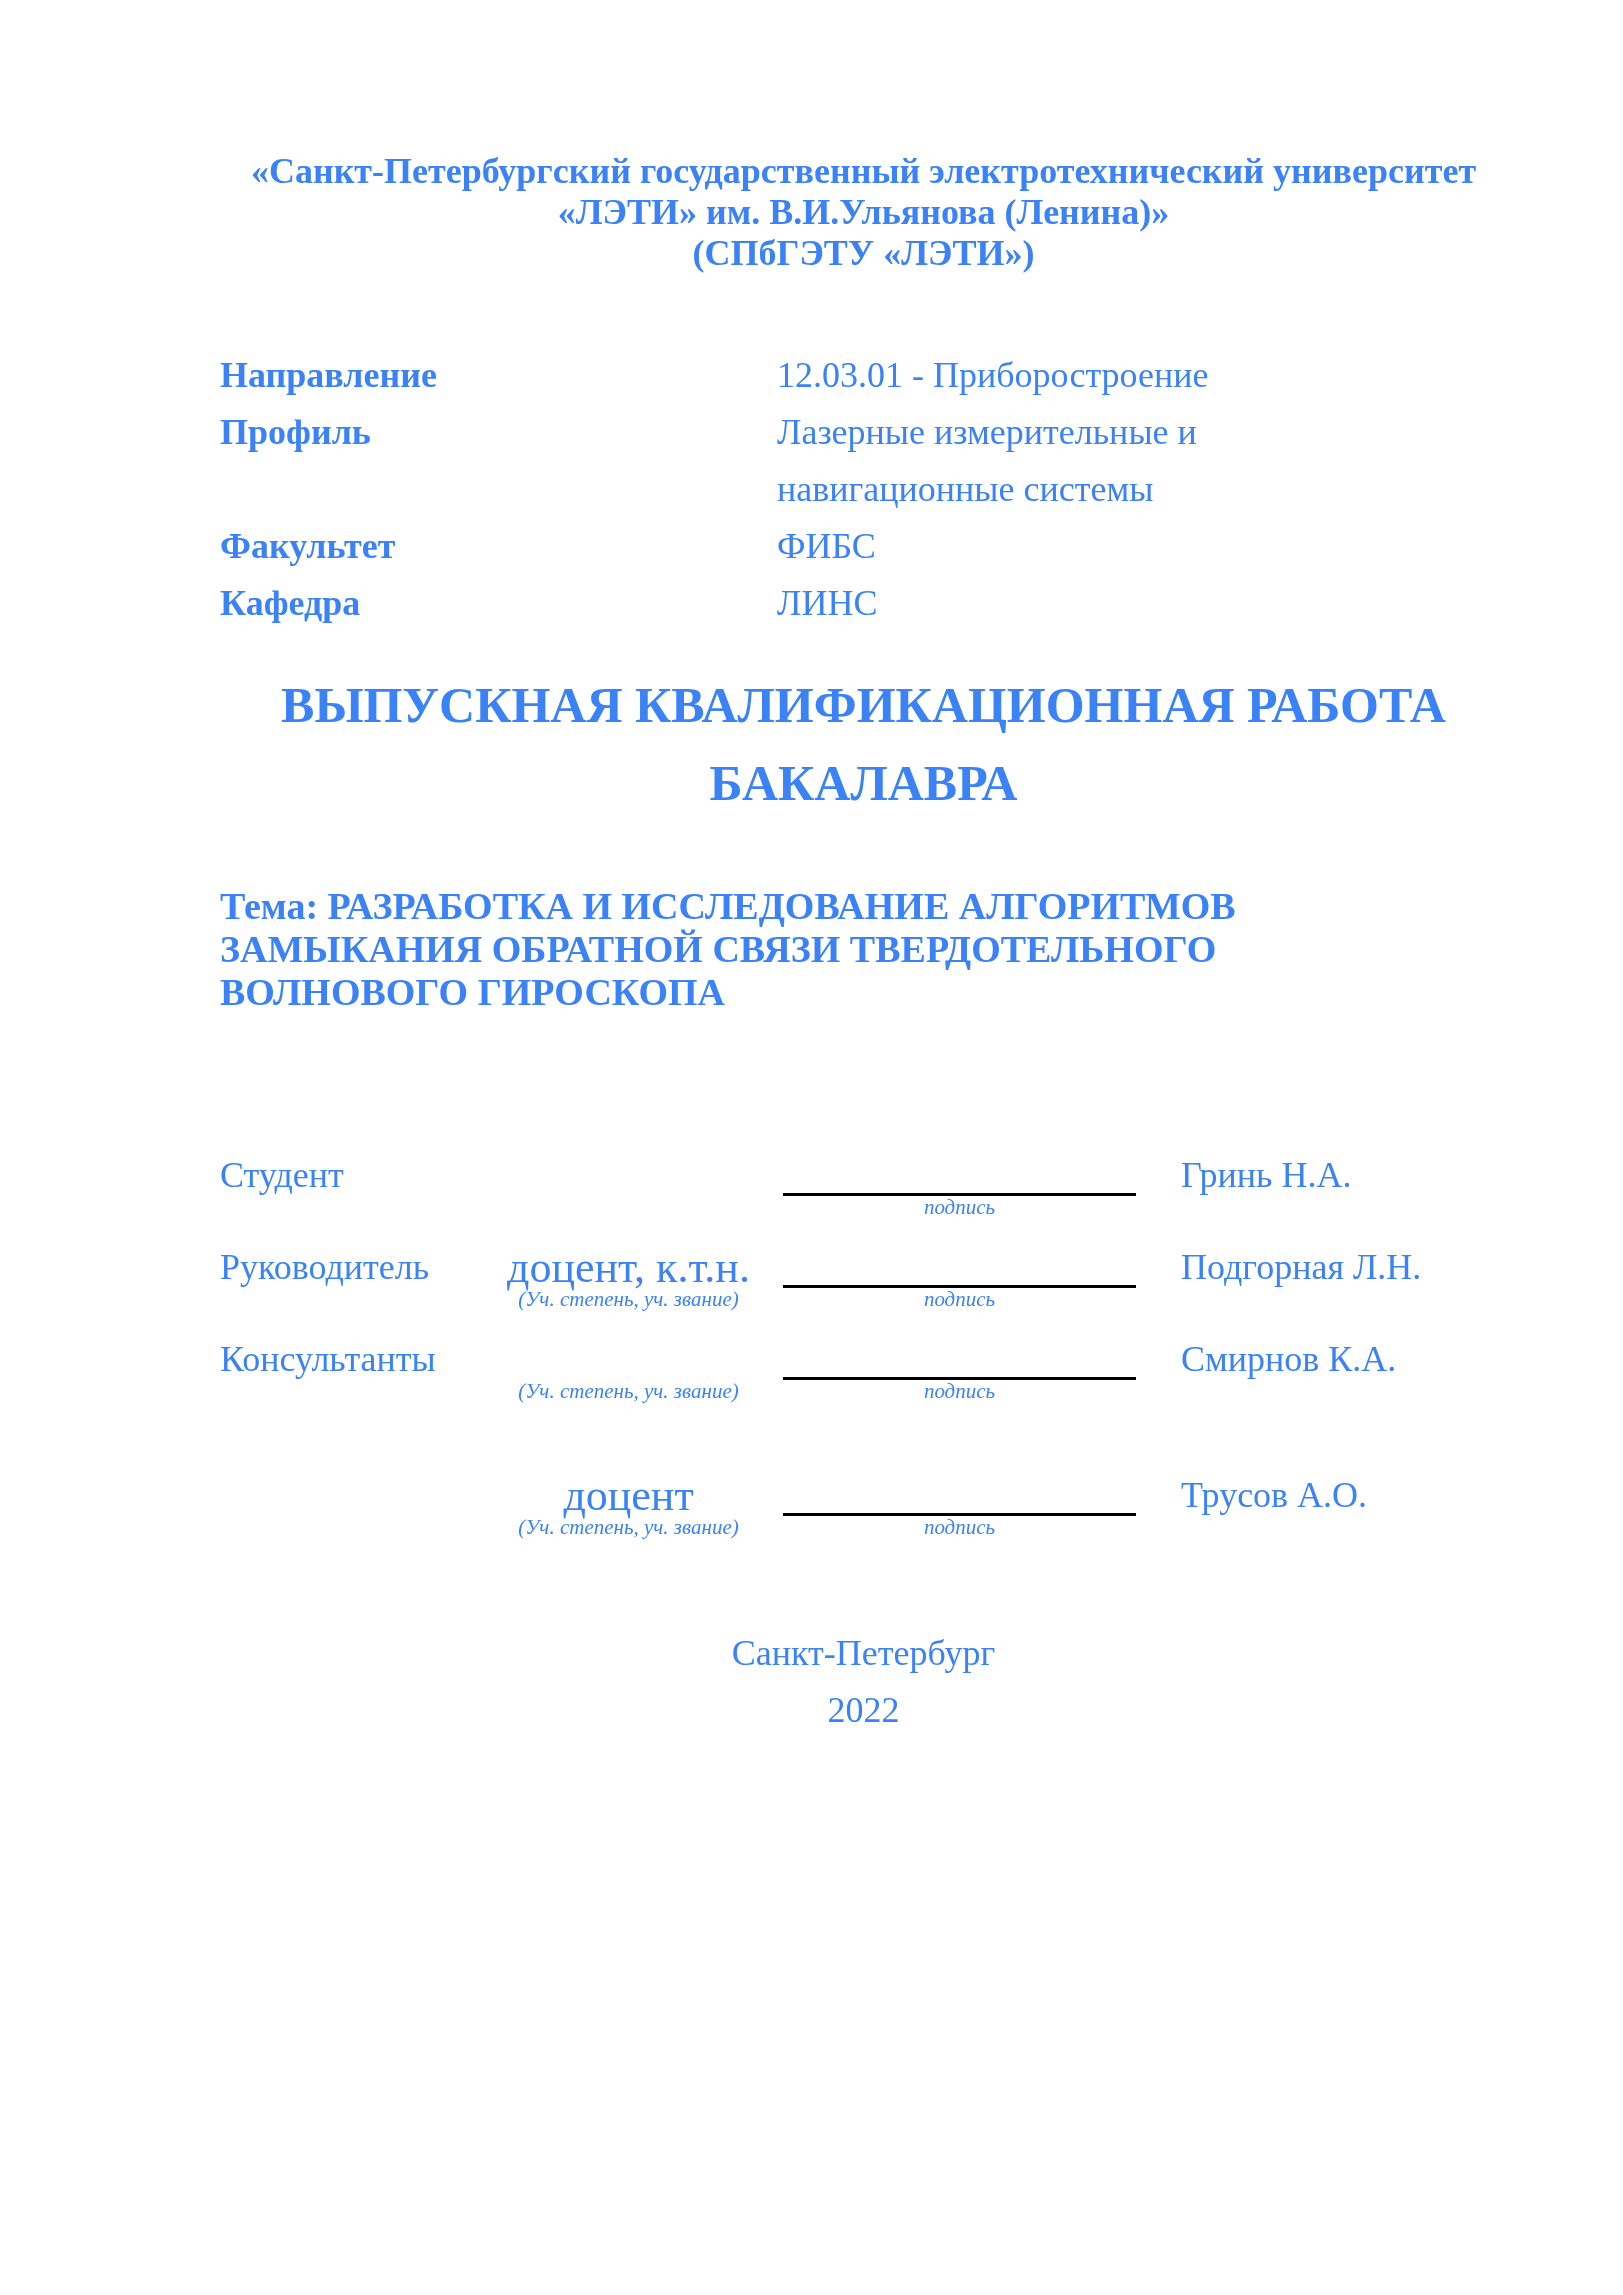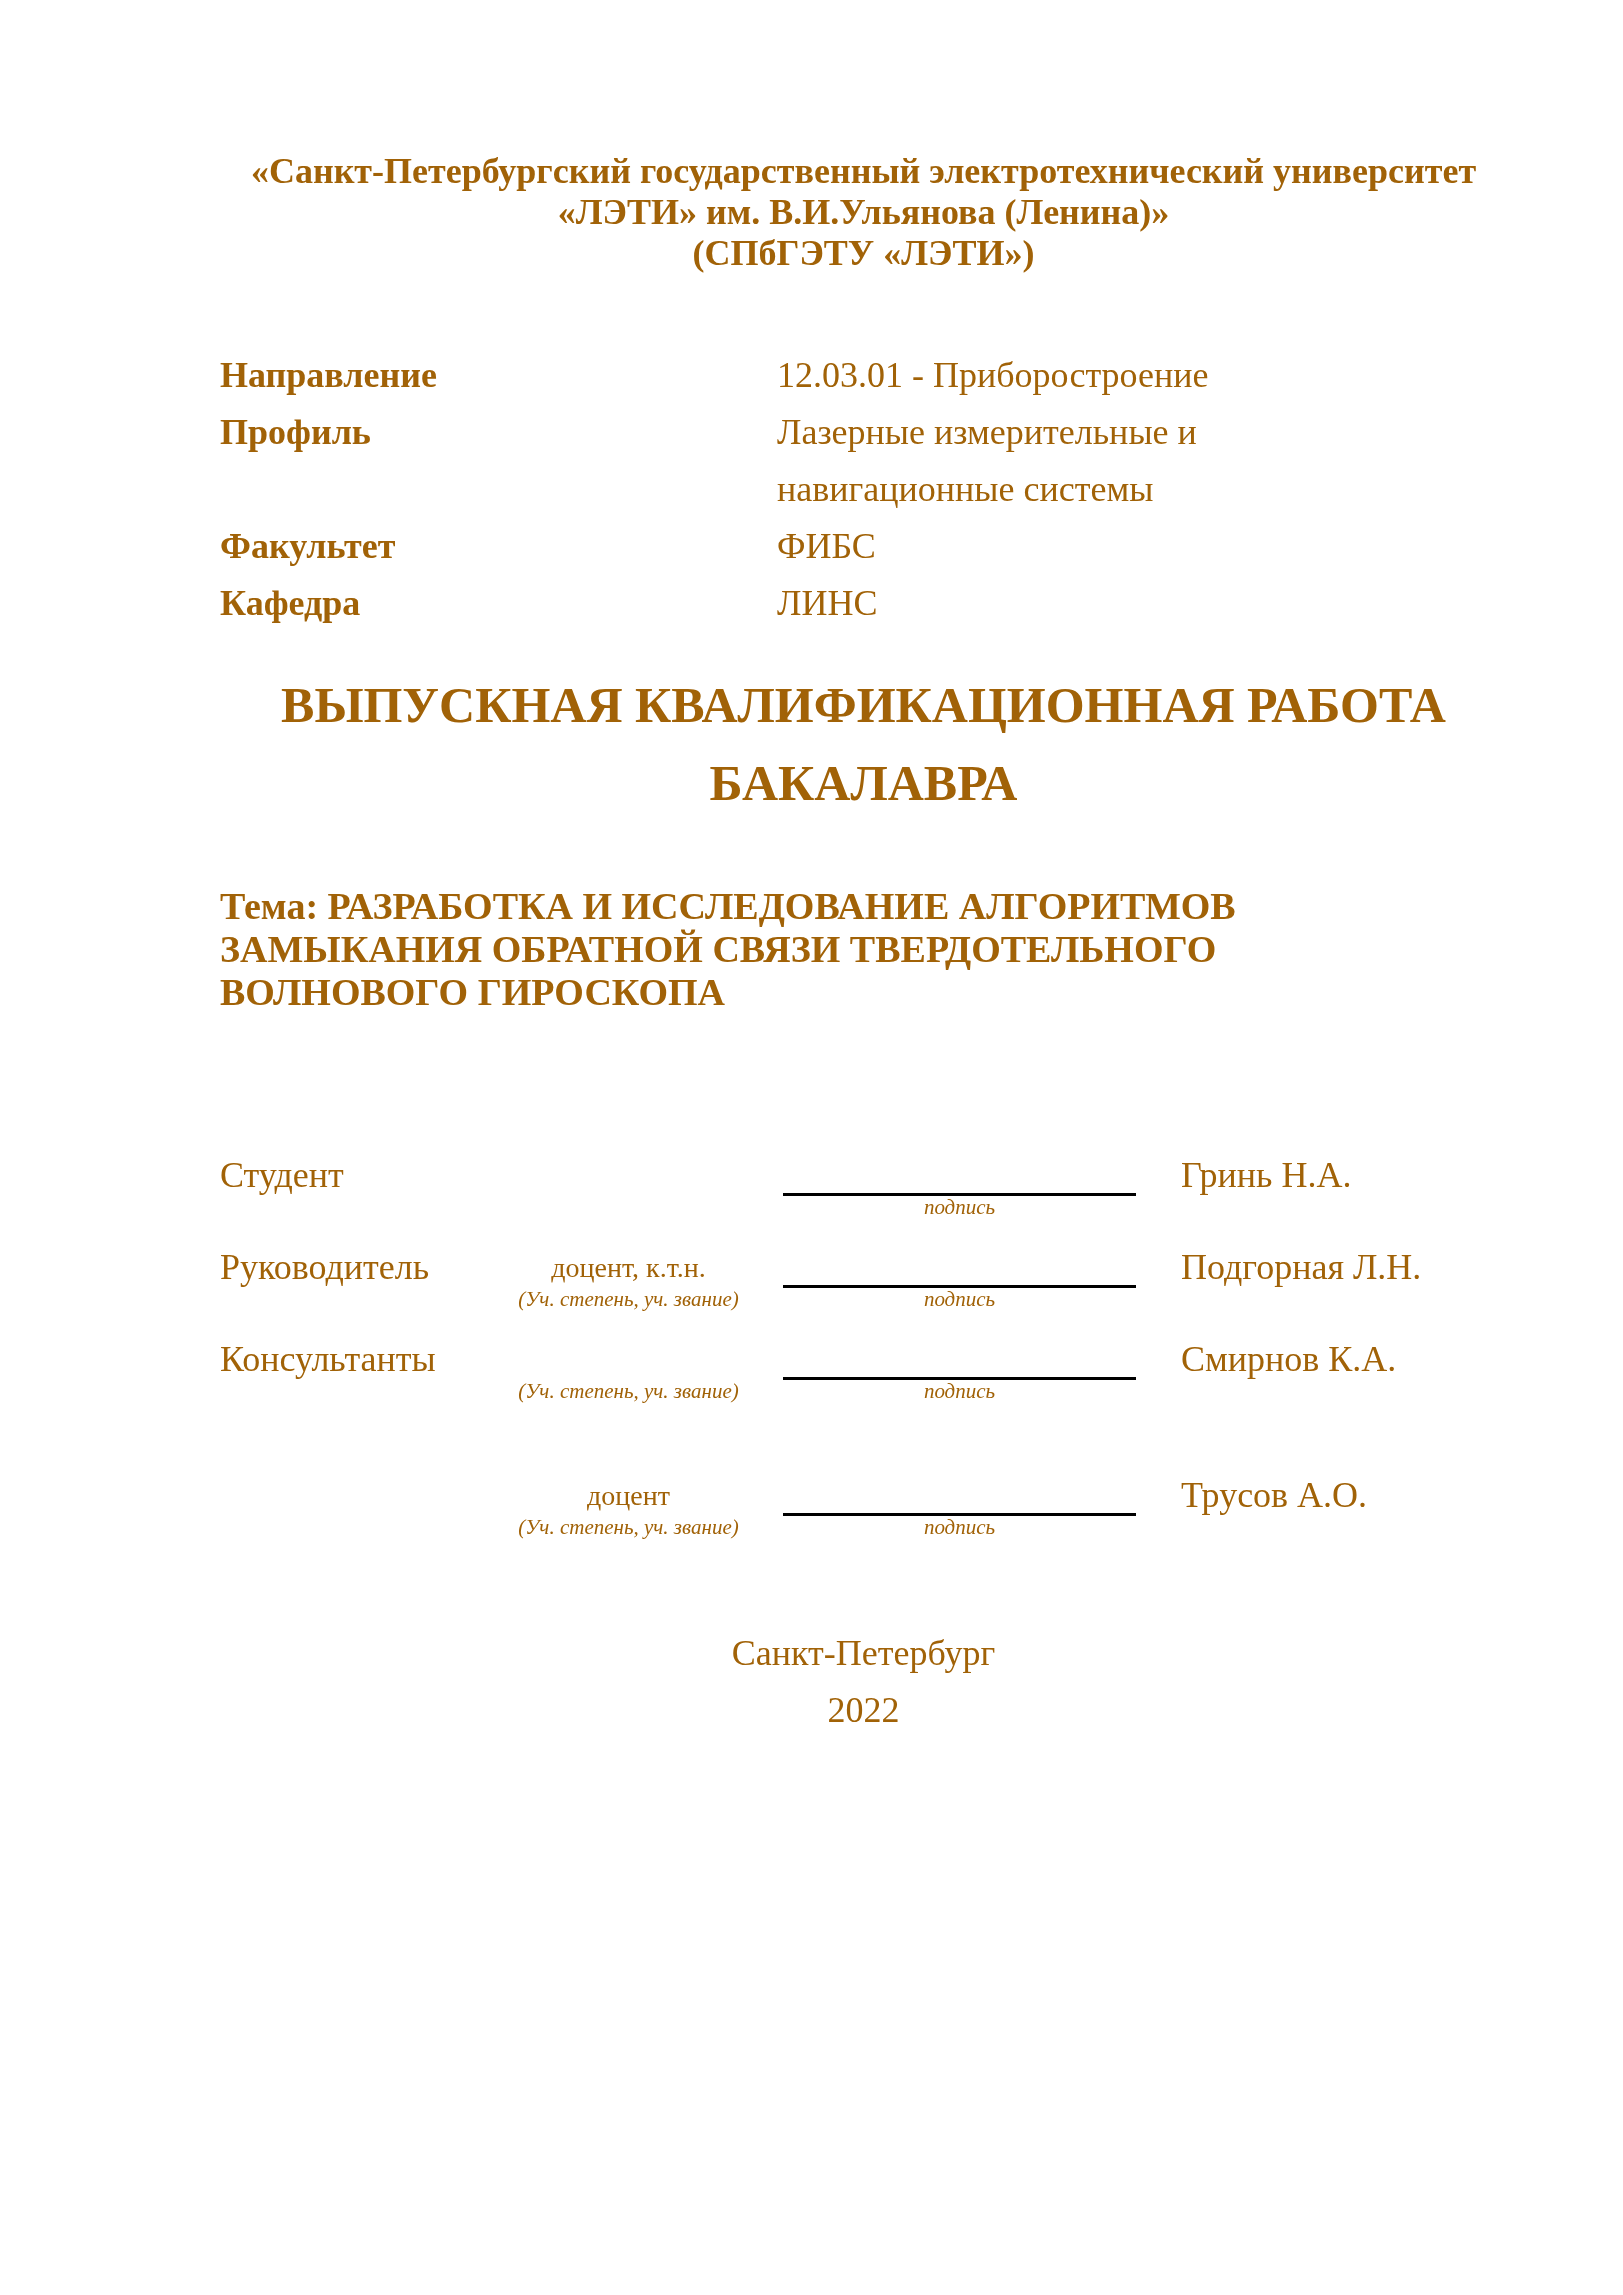--- a/index.html
+++ b/index.html
@@ -1,21 +1,21 @@
 <!DOCTYPE html>
 <html style="font-size:12.6px"><head>
 <meta charset="utf-8">
 <style>
   html, body { margin: 0; padding: 0; background: #ffffff; }
   .page {
     position: relative;
     width: 1623px;
     height: 2295px;
     background: #ffffff;
-    color: #a16207;
+    color: #3b82f6;
     font-family: "Liberation Serif", "DejaVu Serif", serif;
     box-sizing: border-box;
     padding: 0 116px 0 220px;
     overflow: hidden;
   }
   .content { width: 1287px; }
 
   
   .uni-header {
     margin-top: 151px;
@@ -60,21 +60,21 @@
   
   .signatures { margin-top: 141px; }
   .sig-row {
     display: grid;
     grid-template-columns: 283px 251px 427px 1fr;
     margin-bottom: 27.5px;
   }
   .sig-row.gap-large { margin-bottom: 71px; }
   .c-role, .c-name { font-size: 36px; line-height: 41px; height: 41px; }
   .c-degree {
-    font-size: 28px; line-height: 41px; height: 41px;
+    font-size: 44px; line-height: 41px; height: 41px;
     text-align: center;
   }
   .c-line { height: 41px; }
   .sline {
     margin-left: 29px;
     width: 353px;
     height: 38px;
     border-bottom: 3.1px solid #000000;
   }
   .c-degnote, .c-signote {

